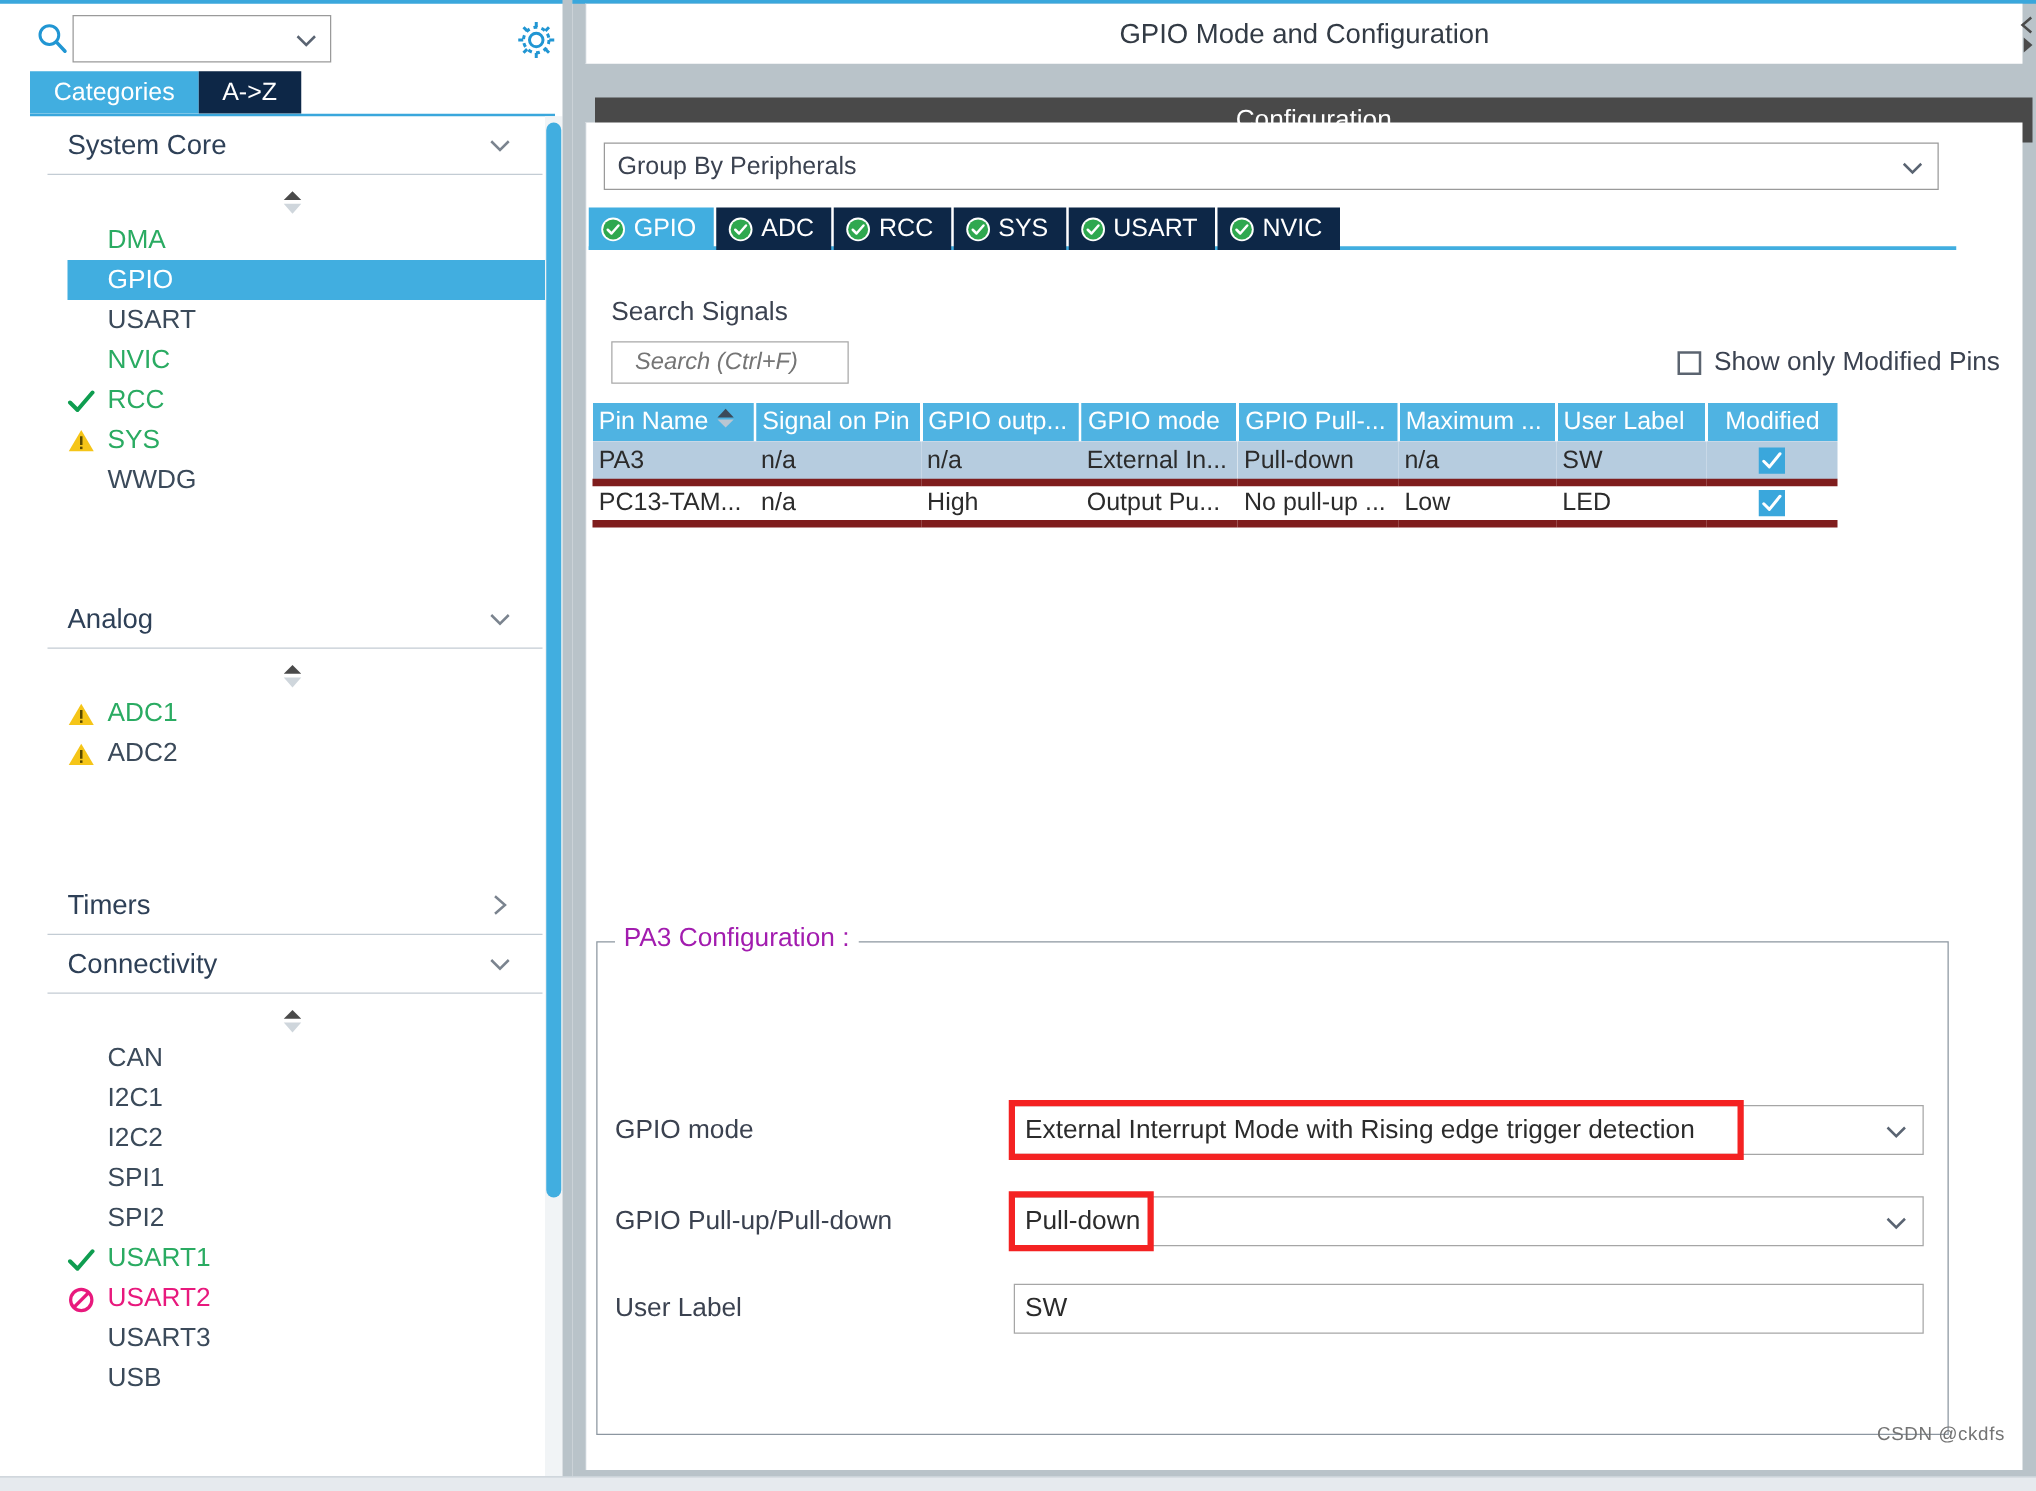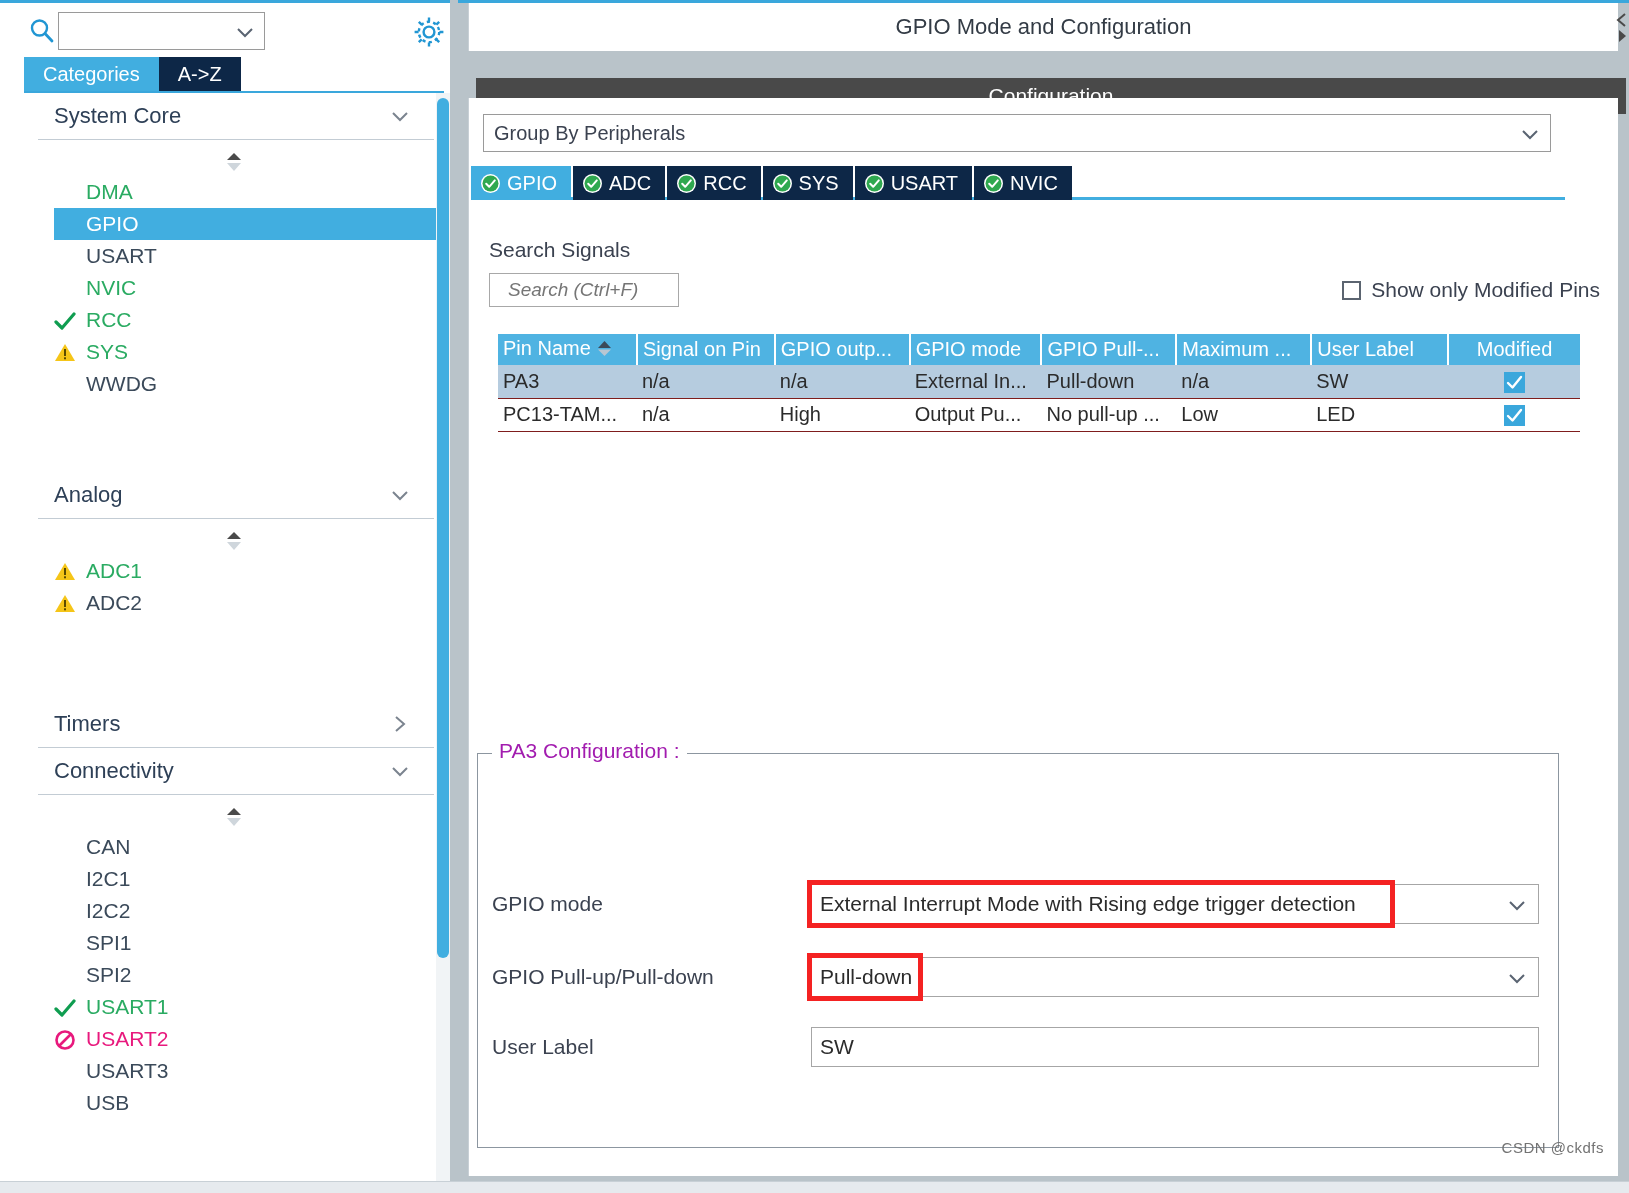--- a/index.html
+++ b/index.html
@@ -225,44 +225,43 @@
     cursor: pointer;
   }
   .cbox {
     width: 19px; height: 19px;
     border: 2px solid #5b6470;
     background: #ffffff;
   }
 
   
   .pin-table {
-    position: absolute; left: 5px; top: 236px;
-    width: 1082px;
+    position: absolute; left: 5px; top: 224px;
+    width: 996px;
     border-collapse: collapse;
     font-size: 20px;
-    margin-left: 24px;
   }
   .pin-table th {
     background: #4fb3e2;
     color: #ffffff;
     font-weight: normal;
     text-align: left;
     height: 31px;
     padding: 0 5px;
     border-right: 2px solid #ffffff;
     white-space: nowrap;
     overflow: hidden;
     cursor: pointer;
   }
   .pin-table th.ctr { text-align: center; }
   .pin-table td {
     height: 33px;
     padding: 0 5px;
     color: #2b2b2b;
-    border-bottom: 1px solid #7f1d1d;
+    border-bottom: 6px solid #7f1d1d;
     white-space: nowrap;
     overflow: hidden;
   }
   .pin-table tr.row-sel td { background: #b6ccdf; }
   .pin-table tr.row-alt td { background: #ffffff; }
   .td-ctr { text-align: center; }
   .tick-box {
     display: inline-block;
     width: 21px; height: 21px;
     background: #3aa7dc;

